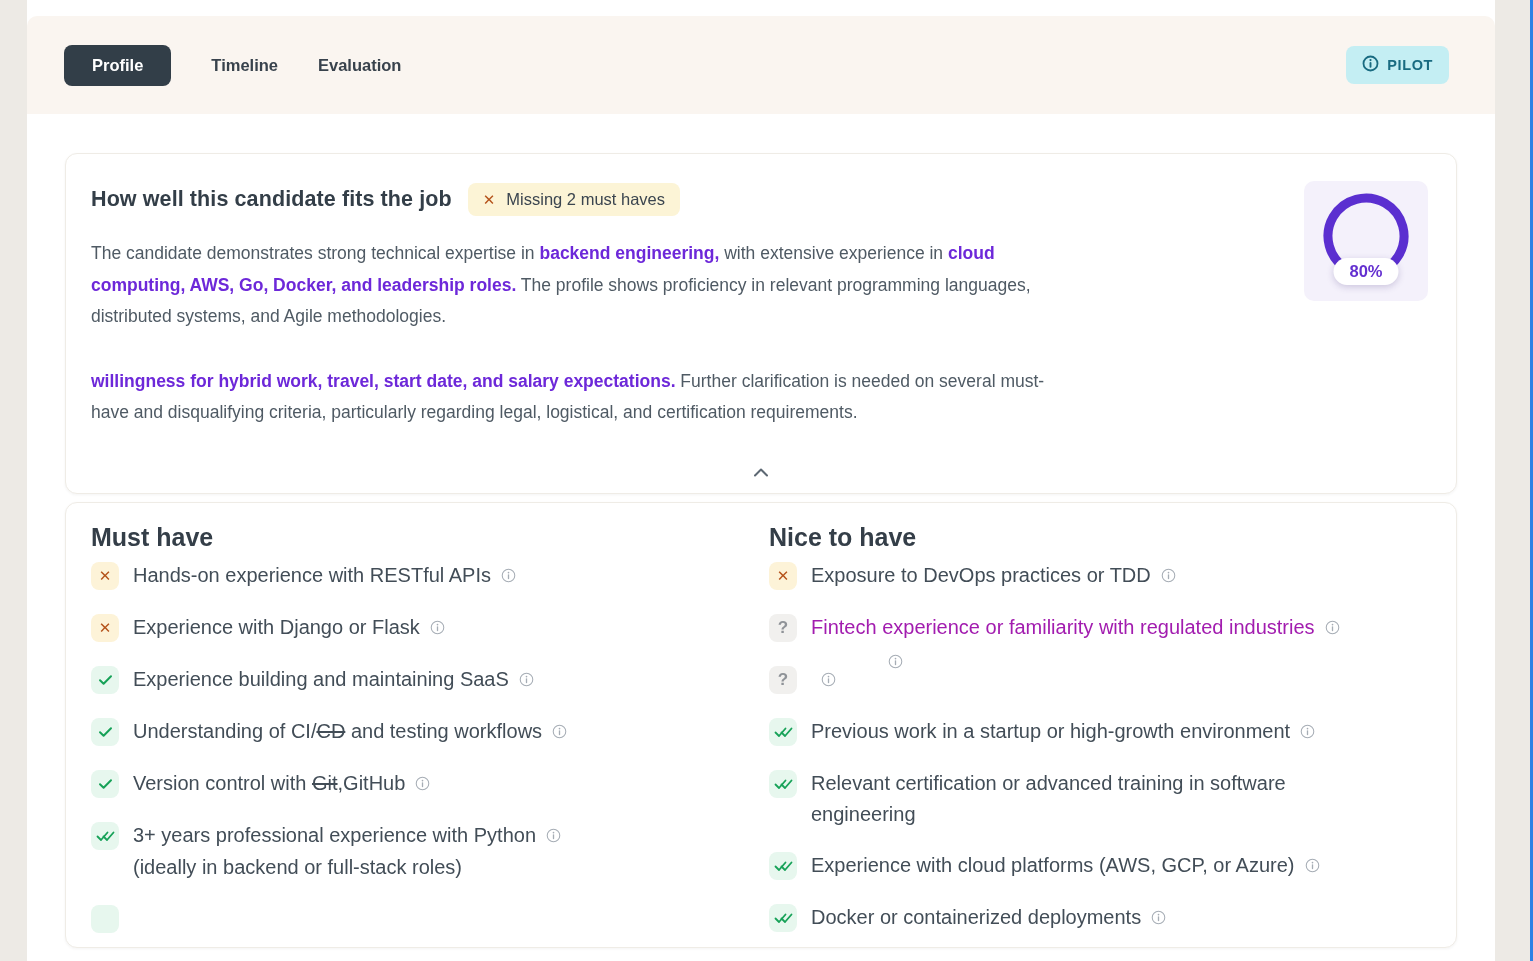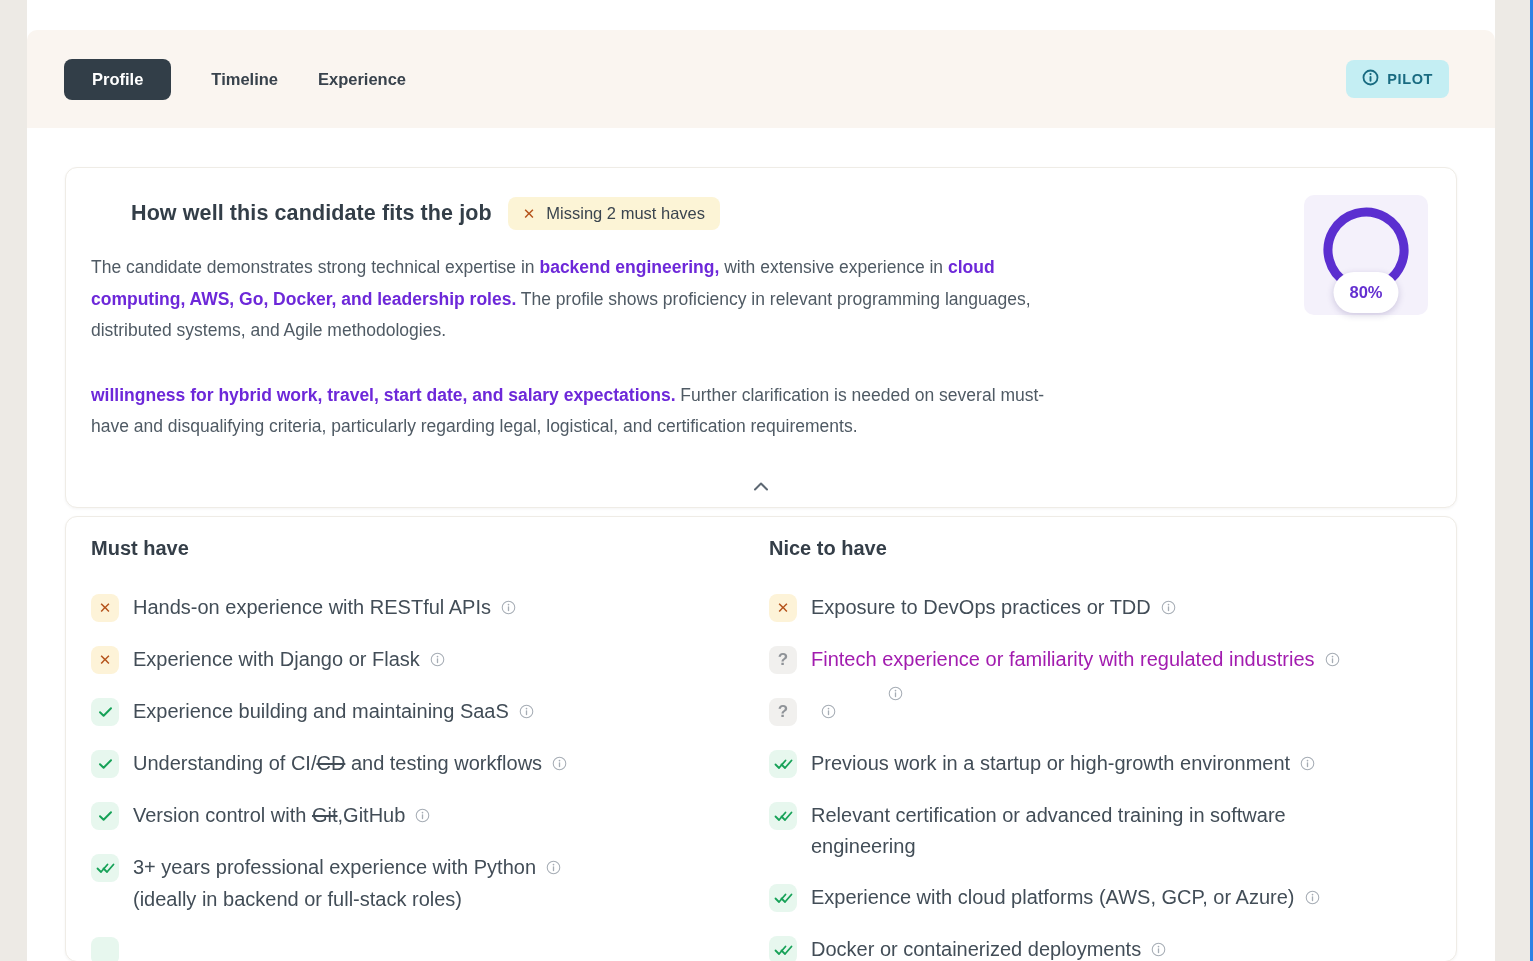--- a/index.html
+++ b/index.html
@@ -11,21 +11,21 @@
     color:#424d57;
   }
   .panel {
     position:absolute; left:27px; top:0; width:1468px; height:961px;
     background:#ffffff;
   }
   .blue-edge { position:absolute; right:0; top:0; width:3px; height:961px; background:#2d81e5; }
 
   
   .band {
-    margin-top:30px; height:98px; background:#faf5f0;
+    margin-top:16px; height:98px; background:#faf5f0;
     border-radius:10px 10px 0 0;
     display:flex; align-items:center; padding:0 46px 0 37px;
   }
   .tabs { display:flex; align-items:center; gap:40px; }
   .tab {
     font-size:16.5px; font-weight:600; color:#38424c; cursor:pointer;
     padding:11px 0; border-radius:8px; white-space:nowrap;
   }
   .tab.active { background:#323e48; color:#ffffff; padding:11px 28px; }
   .pilot {
@@ -37,21 +37,21 @@
   }
 
   
   .content { padding:39px 38px 0 38px; }
   .card {
     background:#ffffff; border:1px solid #efece6; border-radius:12px;
     box-shadow:0 1px 3px rgba(40,40,40,0.05);
     position:relative;
   }
   .summary-card { padding:29px 26px 0 25px; height:341px; }
-  .sum-head { display:flex; align-items:center; gap:16px;margin-left:40px; }
+  .sum-head { display:flex; align-items:center; gap:16px; }
   h1 { font-size:21.5px; font-weight:600; color:#333e48; letter-spacing:0.1px; }
   .miss-badge {
     display:flex; align-items:center; gap:11px;
     background:#fcf4d6; border-radius:8px; padding:7px 15px;
   }
   .mb-x { color:#b5531b; font-weight:700; font-size:15px; }
   .mb-label { font-size:16.5px; font-weight:500; color:#3b454f; }
 
   .paras { margin-top:22px; max-width:1180px; }
   .para { margin-bottom:33px; }
@@ -64,30 +64,30 @@
     display:flex; align-items:center; justify-content:center; cursor:pointer;
   }
 
   .score-tile {
     position:absolute; top:27px; right:28px; width:124px; height:120px;
     background:#f4f1fb; border-radius:10px;
   }
   .score-tile svg.ring { position:absolute; left:19px; top:12px; }
   .pill {
     position:absolute; top:77px; left:50%; transform:translateX(-50%);
-    background:#ffffff; border-radius:999px; padding:11px 16px;
+    background:#ffffff; border-radius:999px; padding:4px 16px;
     font-size:16.5px; font-weight:700; color:#6430d0;
     box-shadow:0 2px 7px rgba(60,40,120,0.22);
     white-space:nowrap;
   }
 
   
   .columns-card { margin-top:8px; height:446px; padding:20px 26px 0 25px; overflow:hidden; }
   .cols { display:grid; grid-template-columns:652px 1fr; column-gap:26px; }
-  h2 { font-size:20px; font-weight:600; color:#343e48; margin-bottom:32px; }
+  h2 { font-size:25px; font-weight:600; color:#343e48; margin-bottom:8px; }
 
   .item { display:flex; gap:14px; margin-bottom:20px; position:relative; }
   .s-icon {
     width:28px; height:28px; border-radius:8px; flex-shrink:0; margin-top:2px;
     display:flex; align-items:center; justify-content:center;
   }
   .ic-cross    { background:#fdf3d8; color:#b5531b; font-weight:700; font-size:15px; }
   .ic-question { background:#f1f0ee; color:#8f9398; font-weight:700; font-size:17px; }
   .ic-check, .ic-double { background:#e7f7ee; }
   .itext { font-size:20px; line-height:31px; color:#424d57; }
@@ -100,21 +100,21 @@
 </style>
 </head>
 <body>
 
 <div class="panel">
 
   <div class="band">
     <div class="tabs" id="tabs">
         <div class="tab active">Profile</div>
         <div class="tab">Timeline</div>
-        <div class="tab">Experience</div>
+        <div class="tab">Evaluation</div>
       </div>
     <div class="pilot">
       <span>
         <svg width="17" height="17" viewBox="0 0 16 16" fill="none">
           <circle cx="8" cy="8" r="6.6" stroke="currentColor" stroke-width="1.7"></circle>
           <path d="M8 7.4 V11.1" stroke="currentColor" stroke-width="1.8" stroke-linecap="round"></path>
           <circle cx="8" cy="4.8" r="1.05" fill="currentColor"></circle>
         </svg>
       </span>
       <span>PILOT</span>

